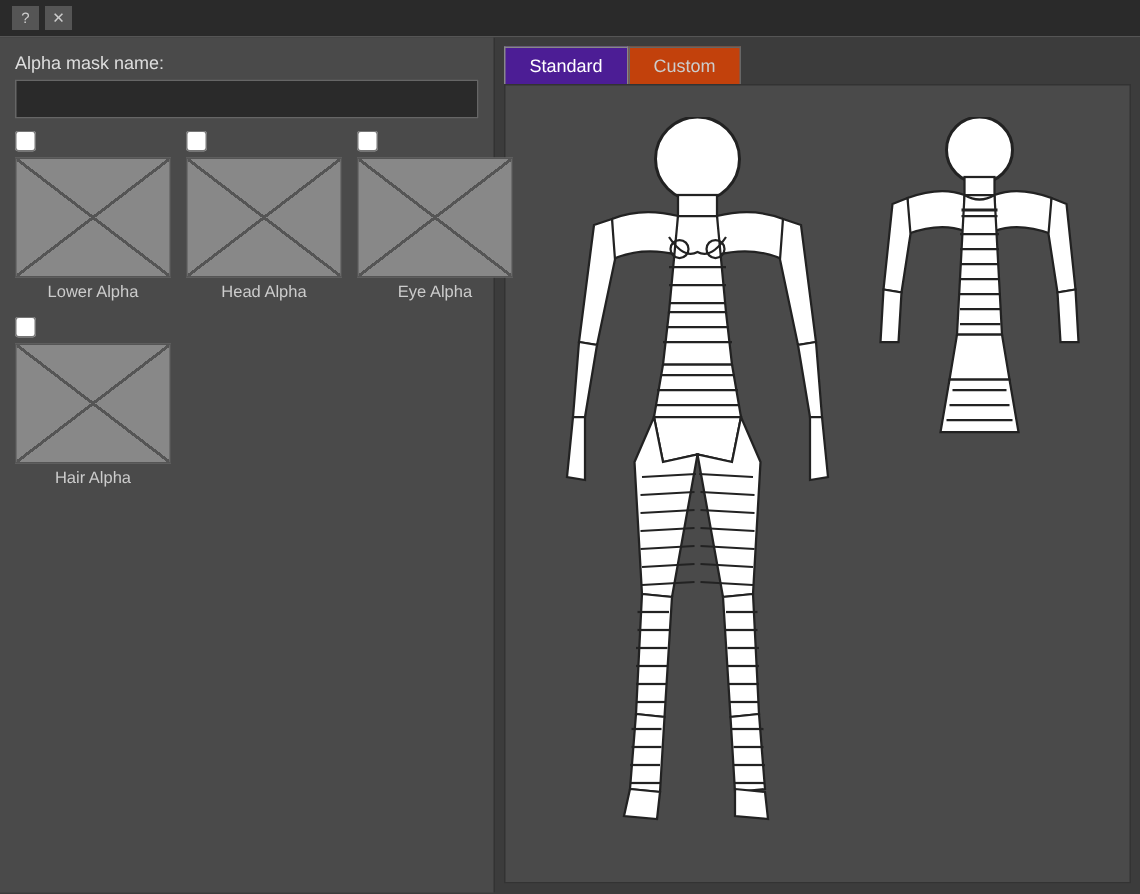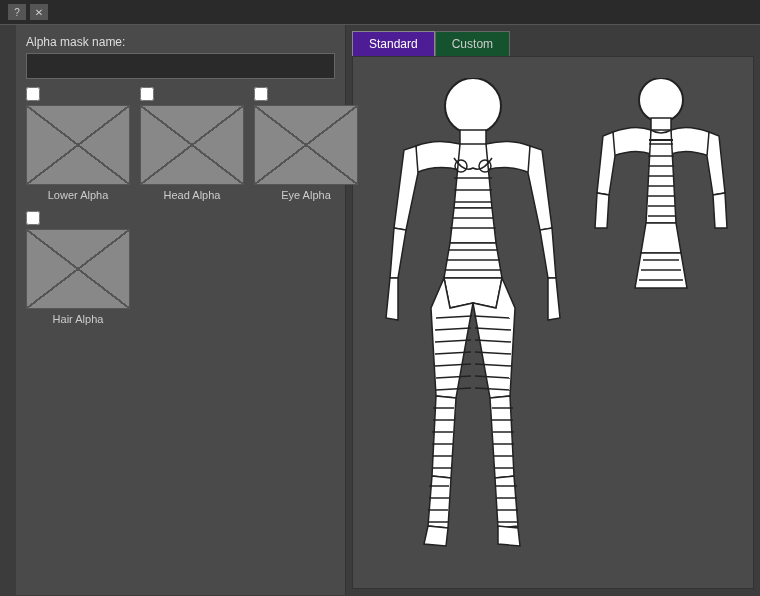--- a/index.html
+++ b/index.html
@@ -33,21 +33,20 @@
       height: 16px;
       cursor: pointer;
       font-size: 10px;
       display: flex;
       align-items: center;
       justify-content: center;
     }
     .main-content {
       display: flex;
       height: calc(596px - 26px);
-      margin-left: 16px;
     }
     .left-panel {
       width: 330px;
       background: #4a4a4a;
       border-right: 1px solid #333;
       padding: 10px;
       display: flex;
       flex-direction: column;
       gap: 8px;
     }
@@ -118,21 +117,21 @@
       flex-direction: column;
     }
     .tabs-bar {
       display: flex;
       background: #3c3c3c;
       padding: 6px 6px 0;
       gap: 0;
     }
     .tab {
       padding: 5px 16px;
-      background: #14532d;
+      background: #c2410c;
       color: #ccc;
       border: 1px solid #666;
       cursor: pointer;
       font-size: 12px;
       border-bottom: none;
     }
     .tab.active {
       background: #4c1d95;
       color: #fff;
       border-color: #888;

